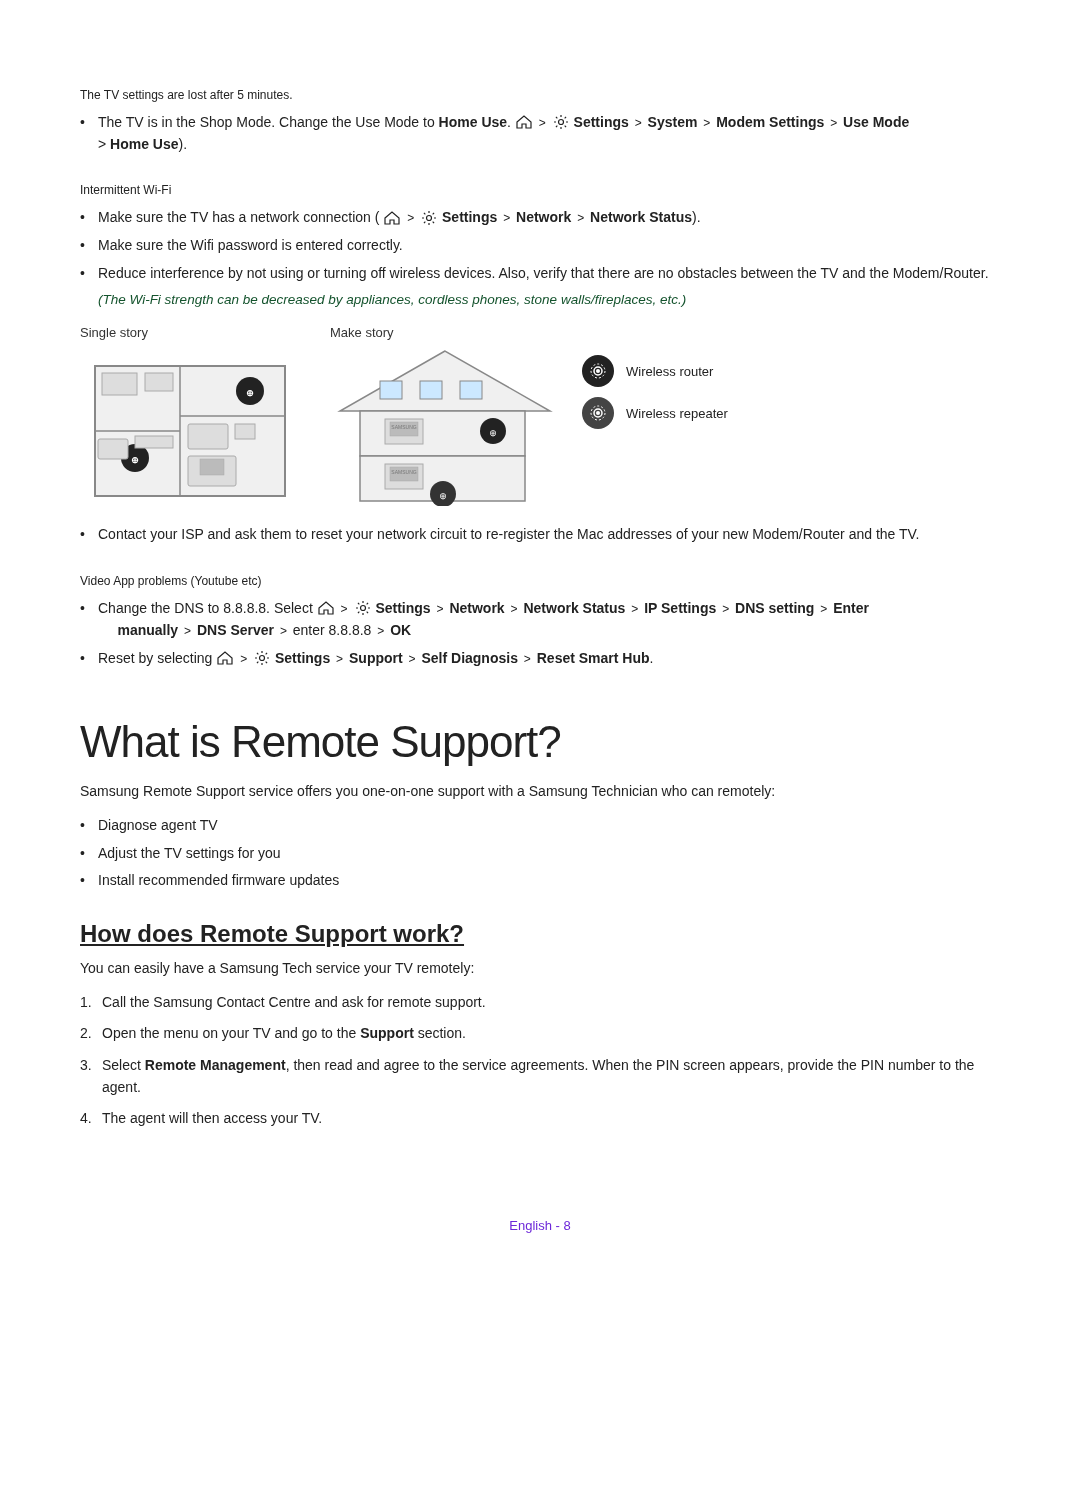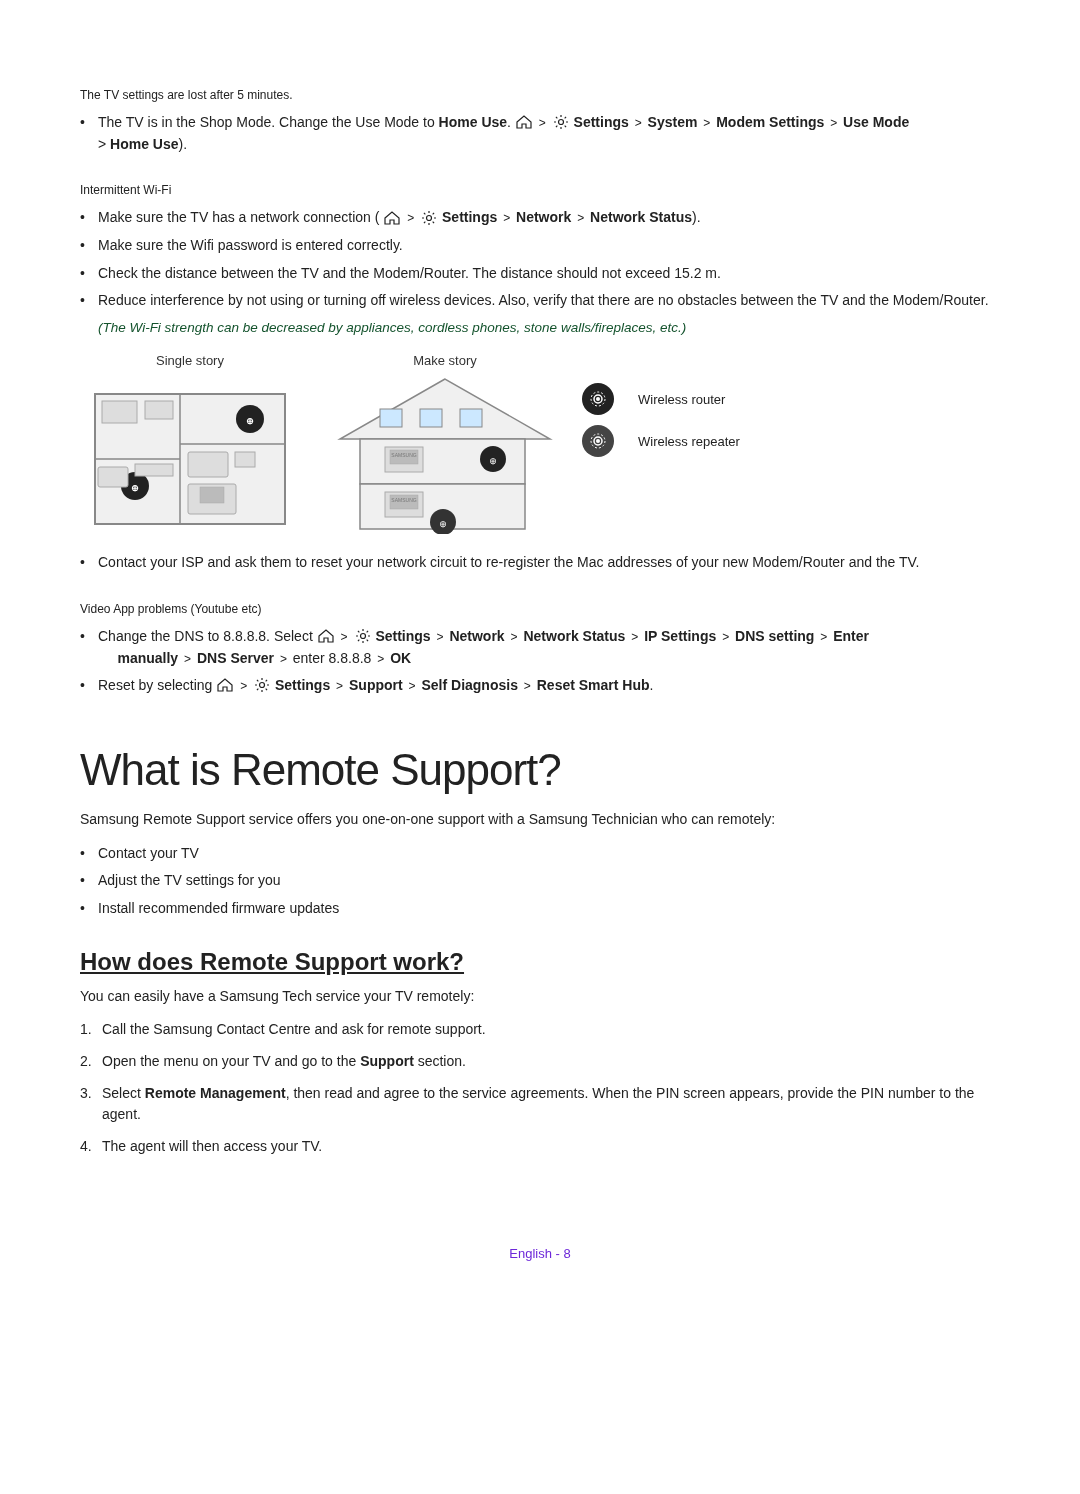--- a/index.html
+++ b/index.html
@@ -94,40 +94,39 @@
     .diagrams-row {
       display: flex;
       flex-direction: row;
       align-items: flex-start;
       margin: 18px 0 18px 0;
       gap: 0px;
     }
     .diagram-block {
       display: flex;
       flex-direction: column;
-      align-items: center;
     }
     .diagram-label {
       font-size: 13px;
       margin-bottom: 6px;
       color: #333;
     }
     
     .legend-block {
       display: flex;
       flex-direction: column;
       justify-content: center;
       padding-left: 22px;
       gap: 10px;
       margin-top: 30px;
     }
     .legend-item {
       display: flex;
       align-items: center;
-      gap: 24px;
+      gap: 12px;
       font-size: 13px;
     }
     .router-icon, .repeater-icon {
       width: 32px;
       height: 32px;
       border-radius: 50%;
       background: #222;
       display: flex;
       align-items: center;
       justify-content: center;
@@ -186,21 +185,20 @@
       <path d="M1 7L8 1L15 7V13H10V9H6V13H1V7Z" stroke="#222" stroke-width="1.2" fill="none"></path>
     </svg>
     <span class="chevron">&gt;</span>
     <svg class="settings-icon" viewBox="0 0 16 16" fill="none">
       <circle cx="8" cy="8" r="2.5" stroke="#222" stroke-width="1.2"></circle>
       <path d="M8 1v2M8 13v2M1 8h2M13 8h2M2.93 2.93l1.41 1.41M11.66 11.66l1.41 1.41M2.93 13.07l1.41-1.41M11.66 4.34l1.41-1.41" stroke="#222" stroke-width="1.2"></path>
     </svg>
     <b>Settings</b> <span class="chevron">&gt;</span> <b>Network</b> <span class="chevron">&gt;</span> <b>Network Status</b>).
   </li>
   <li>Make sure the Wifi password is entered correctly.</li>
-  <li>Check the distance between the TV and the Modem/Router. The distance should not exceed 15.2 m.</li>
   <li>Reduce interference by not using or turning off wireless devices. Also, verify that there are no obstacles between the TV and the Modem/Router.</li>
 </ul>
 <p class="wifi-note">(The Wi-Fi strength can be decreased by appliances, cordless phones, stone walls/fireplaces, etc.)</p>
 
 <div class="diagrams-row">
 
   <div class="diagram-block">
     <div class="diagram-label">Single story</div>
     <svg width="220" height="160" viewBox="0 0 220 160" class="single-story-svg">
 
@@ -323,21 +321,21 @@
     <b>Settings</b> <span class="chevron">&gt;</span>
     <b>Support</b> <span class="chevron">&gt;</span>
     <b>Self Diagnosis</b> <span class="chevron">&gt;</span>
     <b>Reset Smart Hub</b>.
   </li>
 </ul>
 
 <h1 class="big-title">What is Remote Support?</h1>
 <p style="margin-bottom:12px; line-height:1.55;">Samsung Remote Support service offers you one-on-one support with a Samsung Technician who can remotely:</p>
 <ul class="bullet-list">
-  <li>Contact your TV</li>
+  <li>Diagnose agent TV</li>
   <li>Adjust the TV settings for you</li>
   <li>Install recommended firmware updates</li>
 </ul>
 
 <h2 class="underline-title">How does Remote Support work?</h2>
 <p style="margin-bottom:12px; line-height:1.55;">You can easily have a Samsung Tech service your TV remotely:</p>
 <ol class="ordered-list">
   <li>Call the Samsung Contact Centre and ask for remote support.</li>
   <li>
     Open the menu on your TV and go to the <b>Support</b> section.

